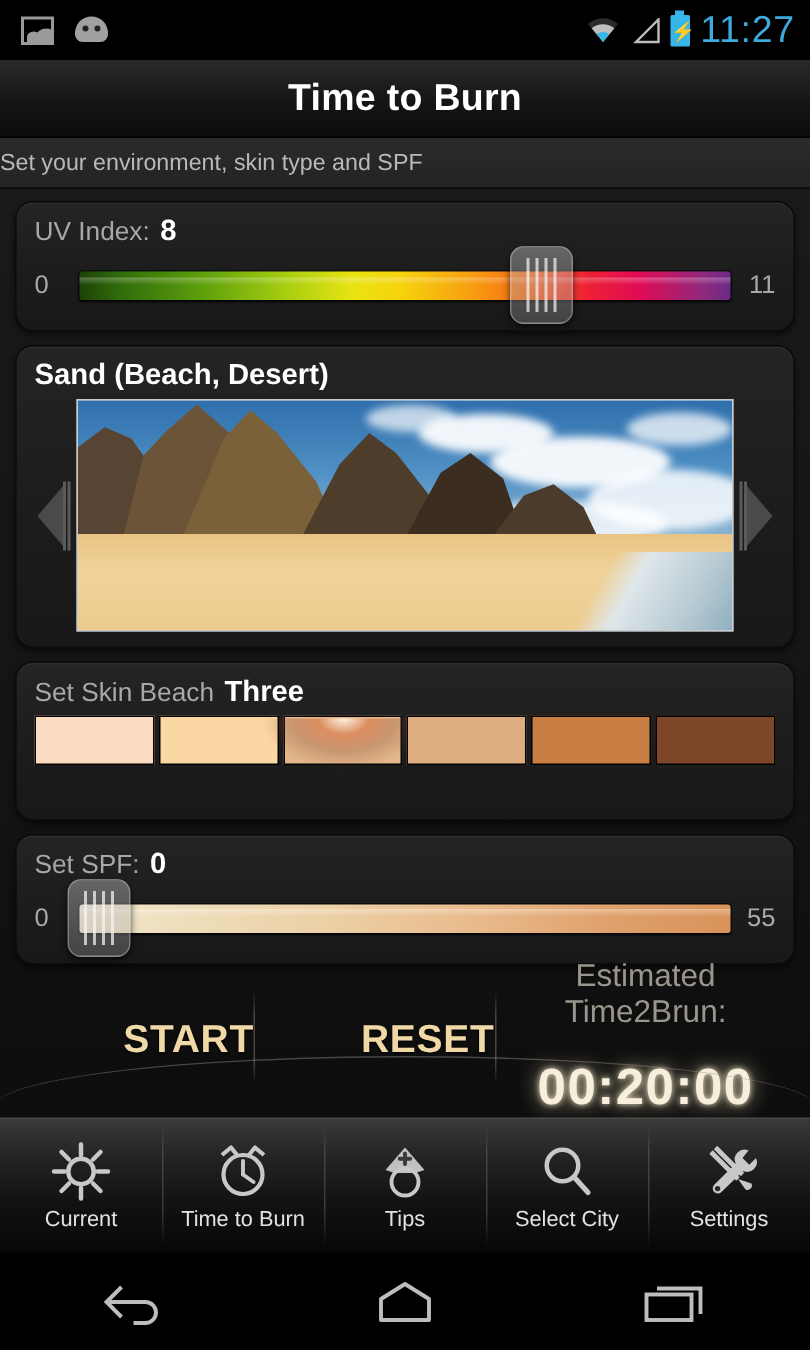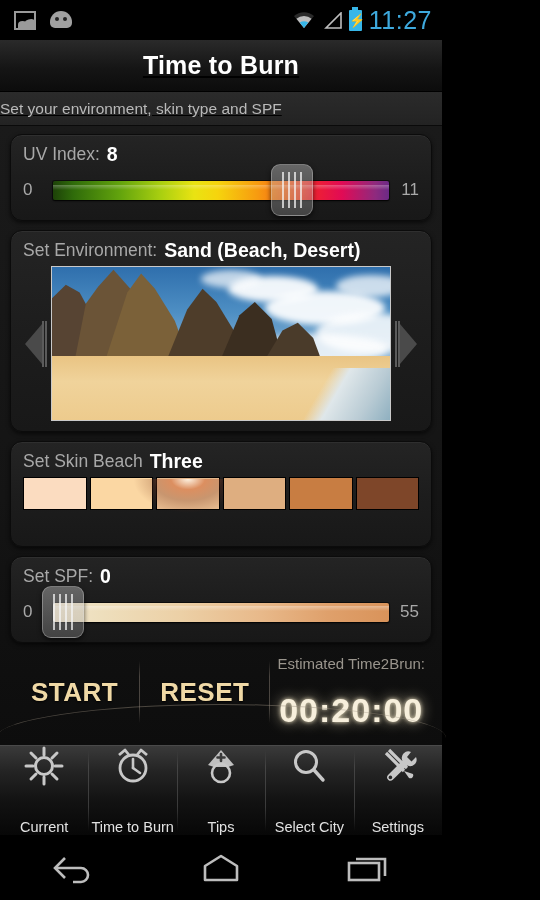--- a/index.html
+++ b/index.html
@@ -3,21 +3,21 @@
 <meta charset="utf-8">
 <style>
   * { margin:0; padding:0; box-sizing:border-box; }
   html,body { width:540px; height:900px; }
   body {
     background:#000;
     font-family:"Liberation Sans", sans-serif;
     overflow:hidden;
     -webkit-font-smoothing:antialiased;
   }
-  .phone { position:relative; width:442px; height:900px; background:#111;text-decoration:underline; }
+  .phone { position:relative; width:540px; height:900px; background:#111; }
 
   
   .statusbar {
     height:40px; background:#000; display:flex; align-items:center;
     padding:0 10px 0 14px; position:relative;
   }
   .sb-left { display:flex; align-items:center; gap:12px; }
   .sb-right { margin-left:auto; display:flex; align-items:center; gap:7px; }
   .ic-gallery { width:22px; height:19px; border:2px solid #9a9a9a; position:relative; overflow:hidden; }
   .ic-gallery::before { content:""; position:absolute; left:2px; bottom:0; width:9px; height:7px;
@@ -147,46 +147,46 @@
     background:radial-gradient(ellipse at 50% 0%, rgba(255,246,230,.95) 0%, rgba(214,110,60,.55) 22%, rgba(120,50,25,.25) 45%, rgba(0,0,0,0) 70%);
   }
   .skin-pad { height:26px; }
 
   
   .action-row {
     display:flex; align-items:center; height:80px; margin-top:2px;
     position:relative;
   }
   .act-btn {
-    flex:1; text-align:center; color:#f0d9a6; font-size:26px; font-weight:bold;
+    flex:1; text-align:right; color:#f0d9a6; font-size:26px; font-weight:bold;
     letter-spacing:.5px; cursor:pointer;
     text-shadow:0 1px 2px rgba(0,0,0,.9);
   }
   .divider { width:1px; height:62px; background:linear-gradient(transparent,#4a4540 25%,#4a4540 75%,transparent); }
   .est-block { flex:1.25; text-align:center; }
-  .est-label { color:#9a958d; font-size:15px; margin-bottom:19px; }
+  .est-label { color:#9a958d; font-size:21px; margin-bottom:19px; }
   .est-time {
     color:#f7efdc; font-size:34px; font-weight:bold; letter-spacing:1px;
     text-shadow:0 0 14px rgba(255,240,200,.75), 0 0 4px rgba(255,245,215,.9);
   }
   .curve {
     position:absolute; left:-14px; right:-14px; bottom:-6px; height:34px;
     border-top:1px solid rgba(150,140,125,.45); border-radius:50%/100% 100% 0 0;
     pointer-events:none;
   }
 
   
   .tabbar {
     position:absolute; left:0; right:0; bottom:65px; height:90px;
     background:linear-gradient(#3a3a3a 0%, #242424 28%, #121212 62%, #070707 100%);
     border-top:1px solid #4a4a4a;
     display:flex;
   }
   .tab {
-    flex:1; display:flex; flex-direction:column; align-items:center; justify-content:space-between;
+    flex:1; display:flex; flex-direction:column; align-items:center; justify-content:center;
     gap:4px; cursor:pointer; position:relative;
   }
   .tab + .tab::before {
     content:""; position:absolute; left:0; top:4px; bottom:4px; width:1px;
     background:linear-gradient(transparent,#454545 20%,#3a3a3a 70%,transparent);
   }
   .tab .tlabel { color:#e2e2e2; font-size:14.5px; }
   .tab .ticon { height:40px; display:flex; align-items:center; justify-content:center; }
 
   
@@ -251,21 +251,20 @@
               <i></i>
               <i></i>
           </div>
         </div>
         <span class="slider-end right">11</span>
       </div>
     </div>
 
     <div class="card">
       <div class="card-label">
-        <span>Set Environment:</span>
         <span class="val">Sand (Beach, Desert)</span>
       </div>
       <div class="env-row">
         <div class="arrow left">
           <span class="tri"></span>
           <span class="bar b1"></span>
             <span class="bar b2"></span>
         </div>
         <div class="env-photo">
           <div class="ph-sky"></div>

